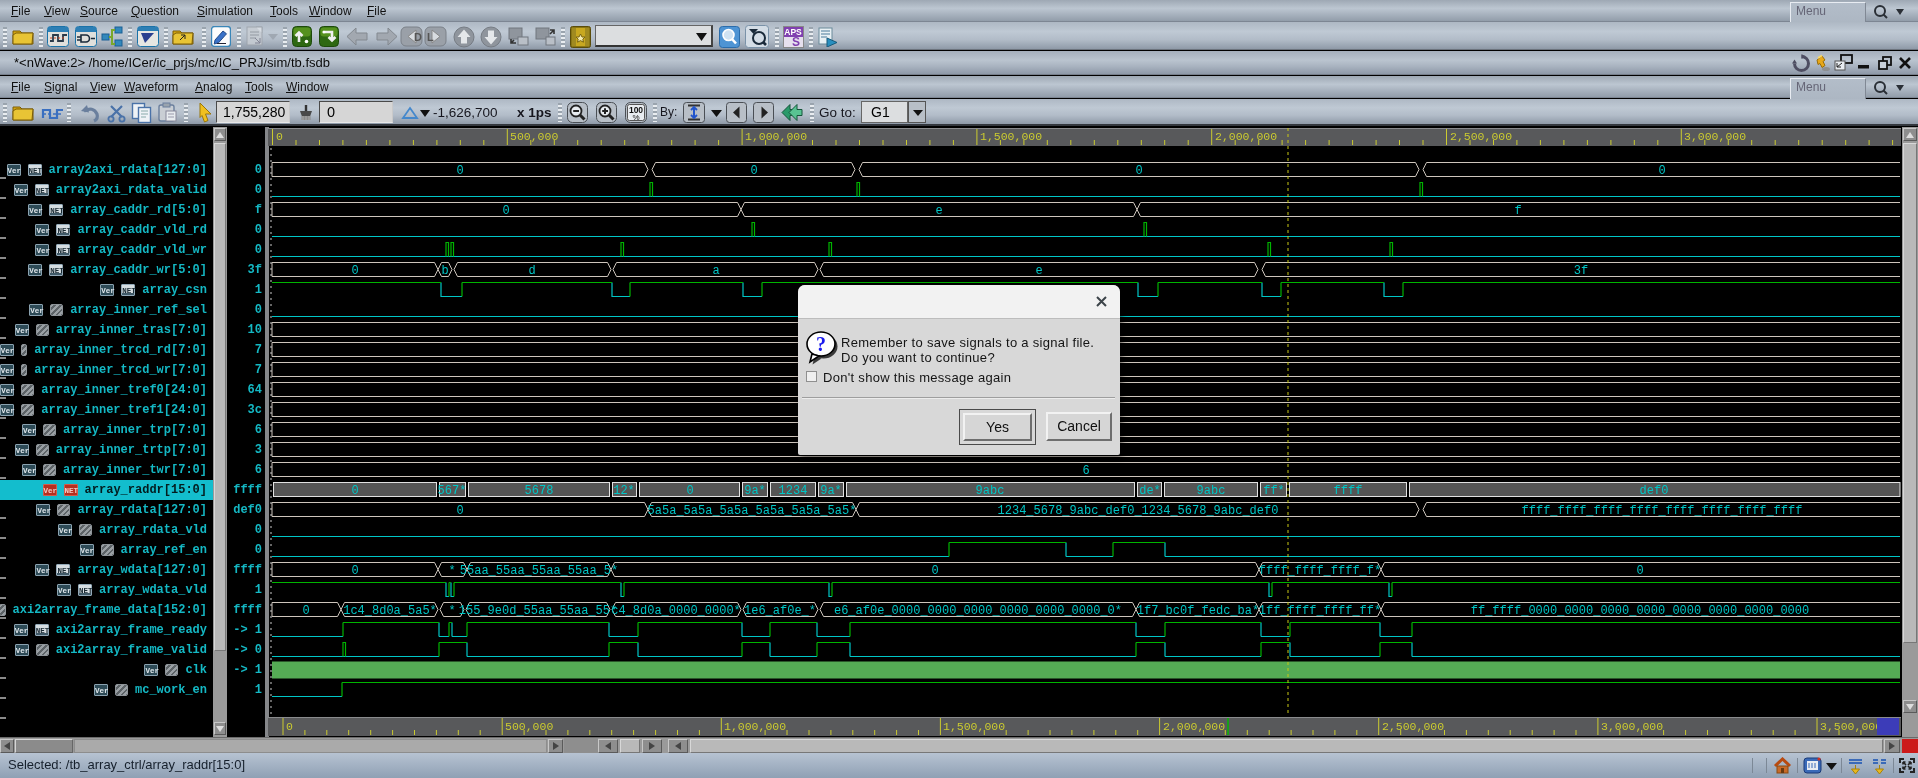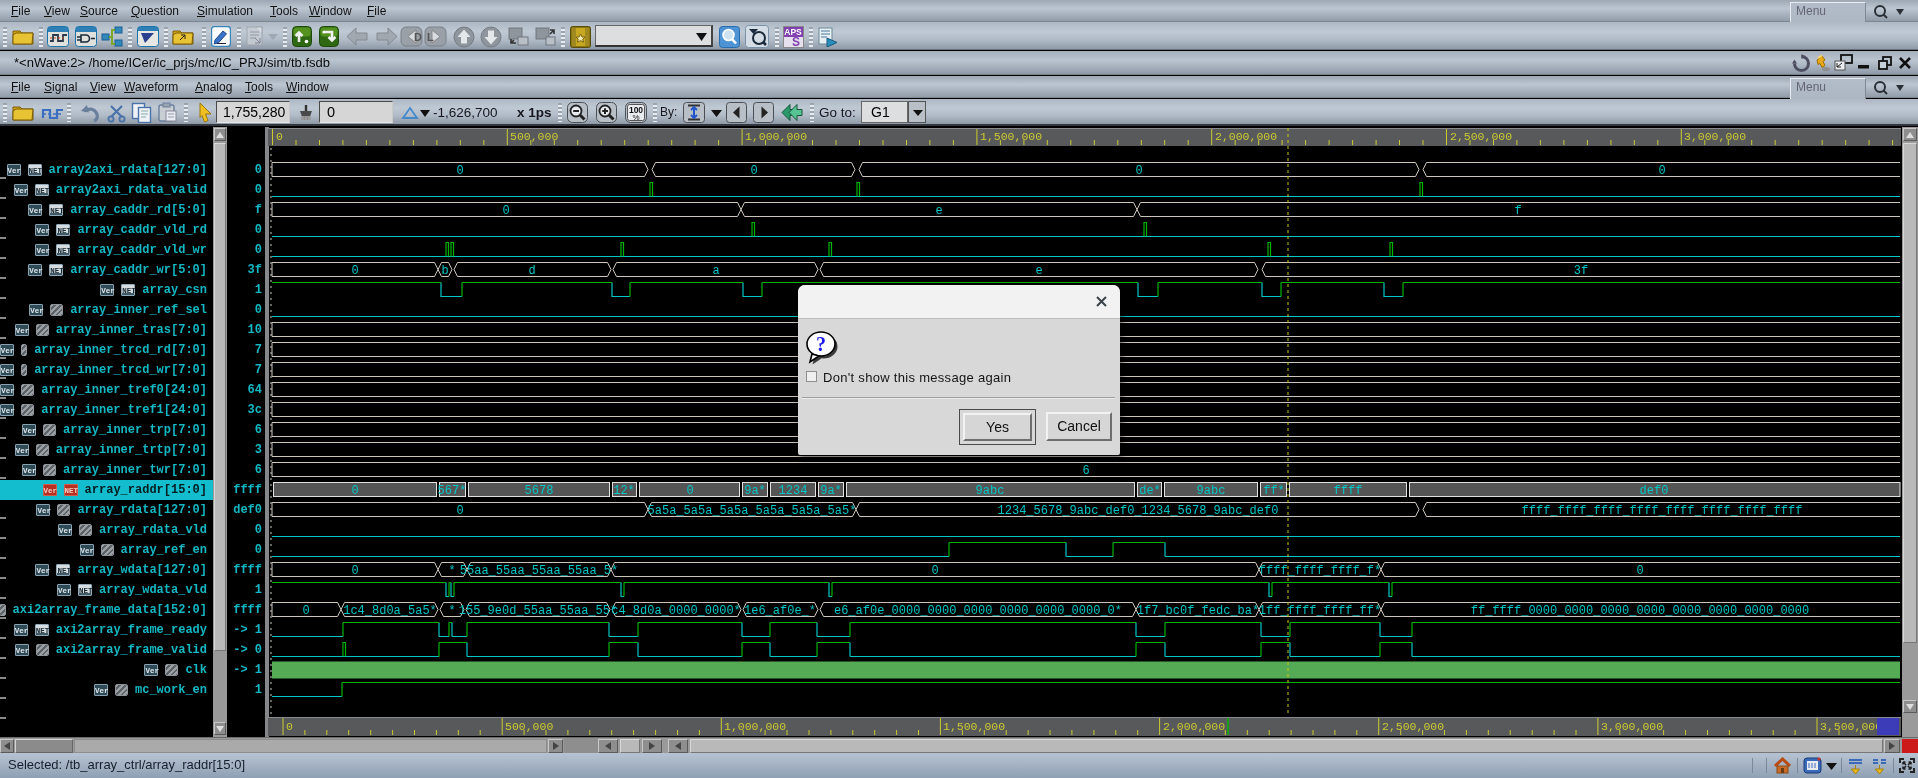--- a/index.html
+++ b/index.html
@@ -735,20 +735,21 @@
         <path d="M3,2 L12,11 M12,2 L3,11" stroke="#3c4449" stroke-width="2"></path>
       </svg>
   </div>
   <svg class="abs" style="left:6px;top:45px" width="36" height="36" viewBox="0 0 36 36">
     <ellipse cx="17" cy="14" rx="14" ry="12" fill="#3a3a3a" transform="translate(2.5,2.5)"></ellipse>
     <path d="M8 24 L6 32 L15 26" fill="#3a3a3a" transform="translate(2.5,2.5)"></path>
     <ellipse cx="17" cy="14" rx="14" ry="12" fill="#fff" stroke="#000" stroke-width="1.6"></ellipse>
     <path d="M8 24 L6 32 L15 26 Z" fill="#fff" stroke="#000" stroke-width="1.6"></path>
     <text x="17" y="21" text-anchor="middle" font-size="20" font-weight="bold" fill="#1a1aee" font-family="Liberation Serif,serif">?</text>
   </svg>
+  <div class="abs" style="left:43px;top:51px;font-size:13px;color:#141414;line-height:14.5px;letter-spacing:0.3px">Remember to save signals to a signal file.<br>Do you want to continue?</div>
   <div class="abs" style="left:8px;top:86px;width:11px;height:11px;background:#efefef;border:1px solid #8f8f8f"></div>
   <div class="abs" style="left:25px;top:85px;font-size:13px;color:#141414;letter-spacing:0.3px">Don't show this message again</div>
   <div class="abs" style="left:4px;top:112px;width:313px;height:1px;background:#9e9e9e"></div>
   <div class="abs" style="left:4px;top:113px;width:313px;height:1px;background:#ececec"></div>
   <div class="abs" style="left:161px;top:124px;width:77px;height:36px;border:1px solid #4a4a4a"></div>
   <div class="btn3d" style="left:165px;top:128px;width:69px;height:28px;line-height:24px">Yes</div>
   <div class="btn3d" style="left:248px;top:127px;width:66px;height:29px;line-height:25px">Cancel</div>
 </div>
 
 </body></html>

